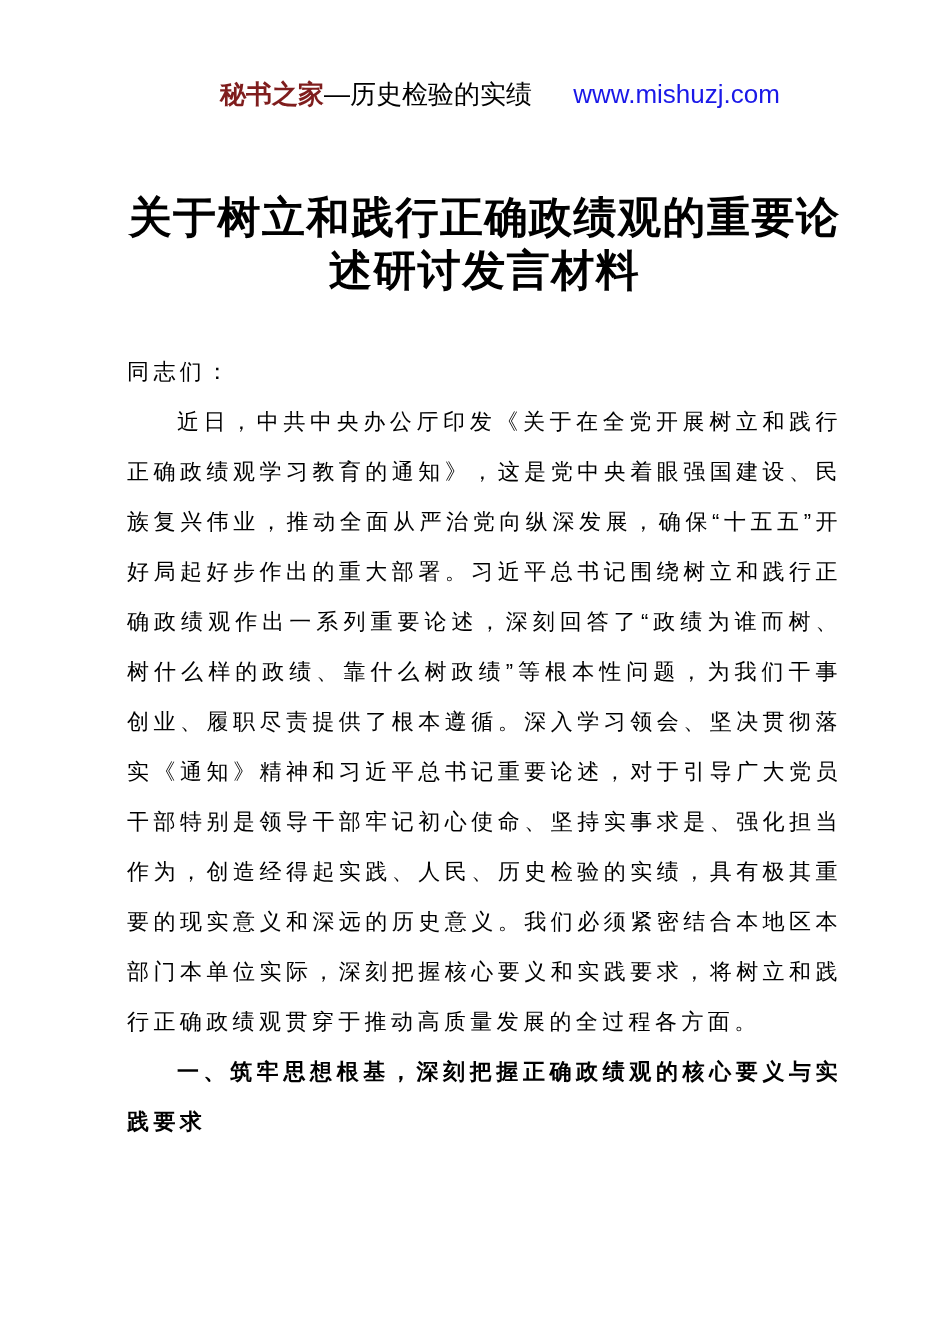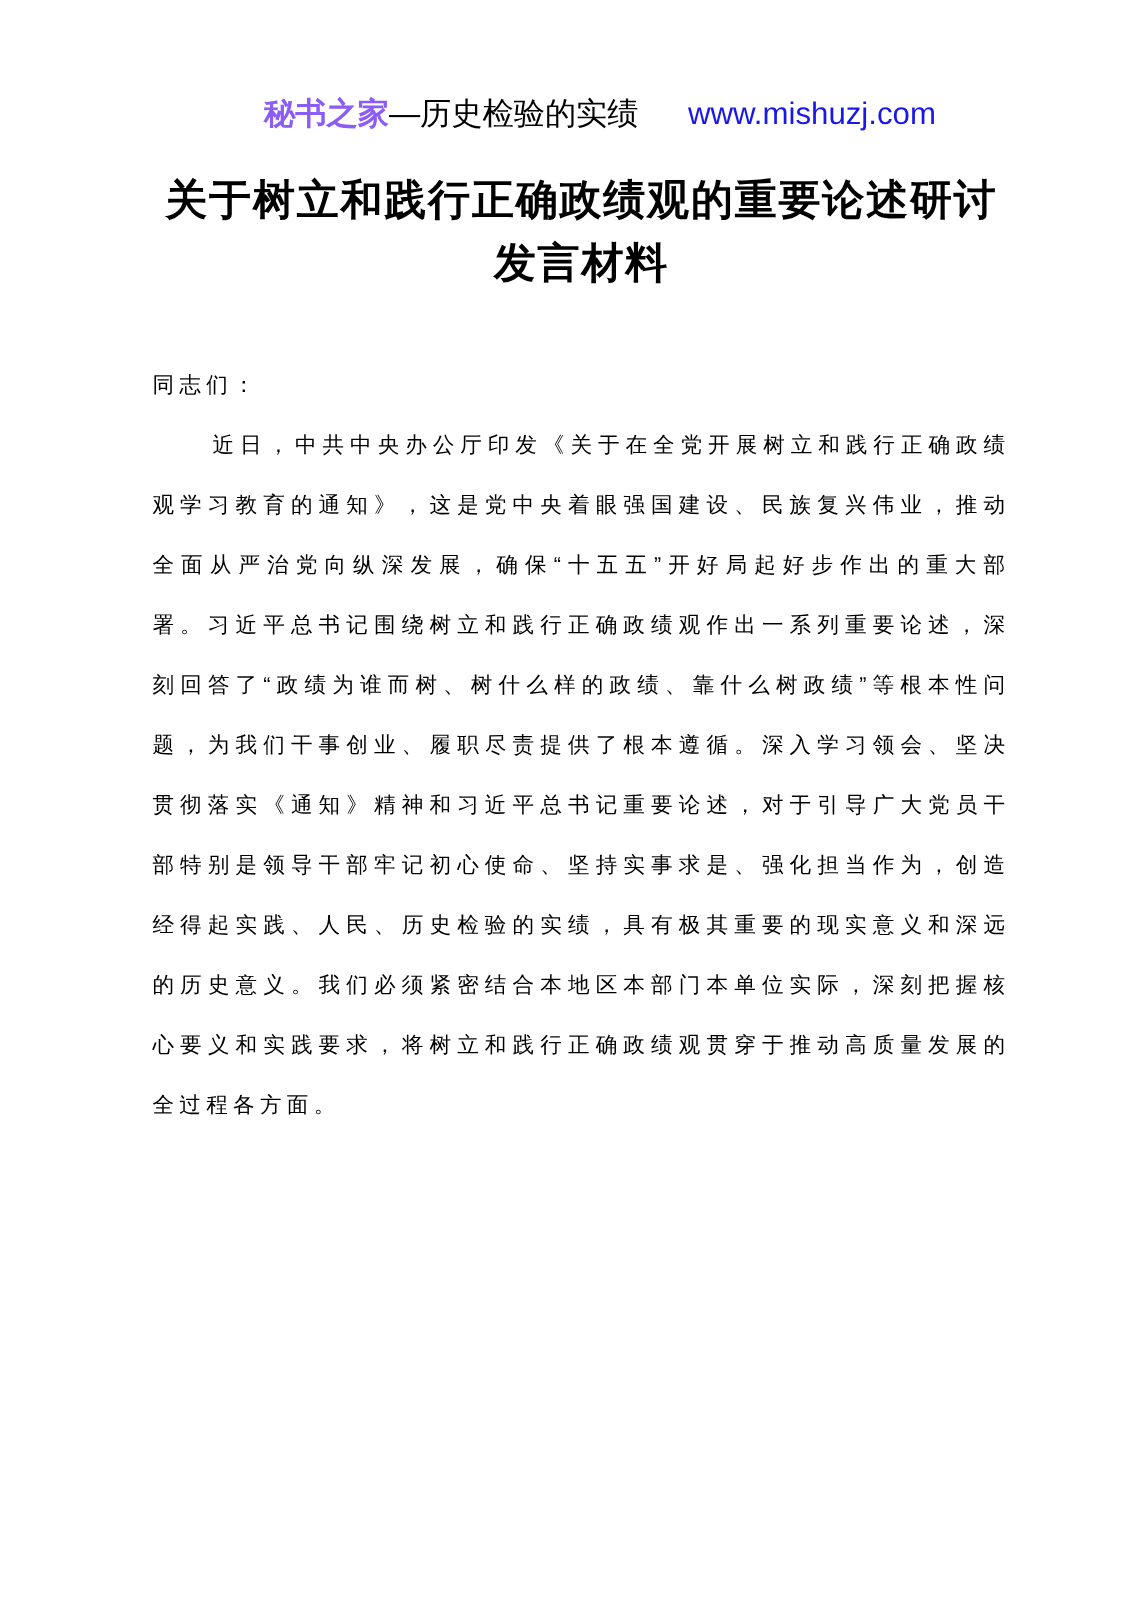--- a/index.html
+++ b/index.html
@@ -18,48 +18,48 @@
     box-sizing: border-box;
     padding: 76px 108px 0 127px;
   }
   .header {
     text-align: center;
     font-size: 26px;
     line-height: 36px;
     white-space: nowrap;
   }
   .header .brand {
-    color: #8b5cf6;
+    color: #7f1d1d;
     font-weight: 700;
     margin-left: 31px;
   }
   .header .tagline {
     color: #000000;
     font-weight: 400;
   }
   .header .url {
     color: #1a18e8;
     text-decoration: none;
     cursor: pointer;
     margin-left: 34px;
   }
   .doc-title {
-    margin: 28px 0 0 0;
-    font-size: 35px;
+    margin: 79px 0 0 0;
+    font-size: 43px;
     font-weight: 700;
     line-height: 53px;
     letter-spacing: 1.5px;
     text-align: center;
   }
   .content {
     margin-top: 50px;
   }
   .content p {
     margin: 0;
-    font-size: 18px;
+    font-size: 22px;
     line-height: 50px;
     letter-spacing: 4.4px;
     text-align: justify;
   }
   .content p.indent {
     text-indent: 50px;
   }
   .content p.section-heading {
     font-weight: 700;
   }
@@ -71,15 +71,16 @@
 
   <div class="header">
     <span class="brand">秘书之家</span><span class="tagline">—历史检验的实绩 </span><a class="url">www.mishuzj.com</a>
   </div>
 
   <h1 class="doc-title">关于树立和践行正确政绩观的重要论述研讨发言材料</h1>
 
   <div class="content">
     <p>同志们：</p>
     <p class="indent">近日，中共中央办公厅印发《关于在全党开展树立和践行正确政绩观学习教育的通知》，这是党中央着眼强国建设、民族复兴伟业，推动全面从严治党向纵深发展，确保“十五五”开好局起好步作出的重大部署。习近平总书记围绕树立和践行正确政绩观作出一系列重要论述，深刻回答了“政绩为谁而树、树什么样的政绩、靠什么树政绩”等根本性问题，为我们干事创业、履职尽责提供了根本遵循。深入学习领会、坚决贯彻落实《通知》精神和习近平总书记重要论述，对于引导广大党员干部特别是领导干部牢记初心使命、坚持实事求是、强化担当作为，创造经得起实践、人民、历史检验的实绩，具有极其重要的现实意义和深远的历史意义。我们必须紧密结合本地区本部门本单位实际，深刻把握核心要义和实践要求，将树立和践行正确政绩观贯穿于推动高质量发展的全过程各方面。</p>
+    <p class="indent section-heading">一、筑牢思想根基，深刻把握正确政绩观的核心要义与实践要求</p>
   </div>
 
 </div>
 
 </body></html>

